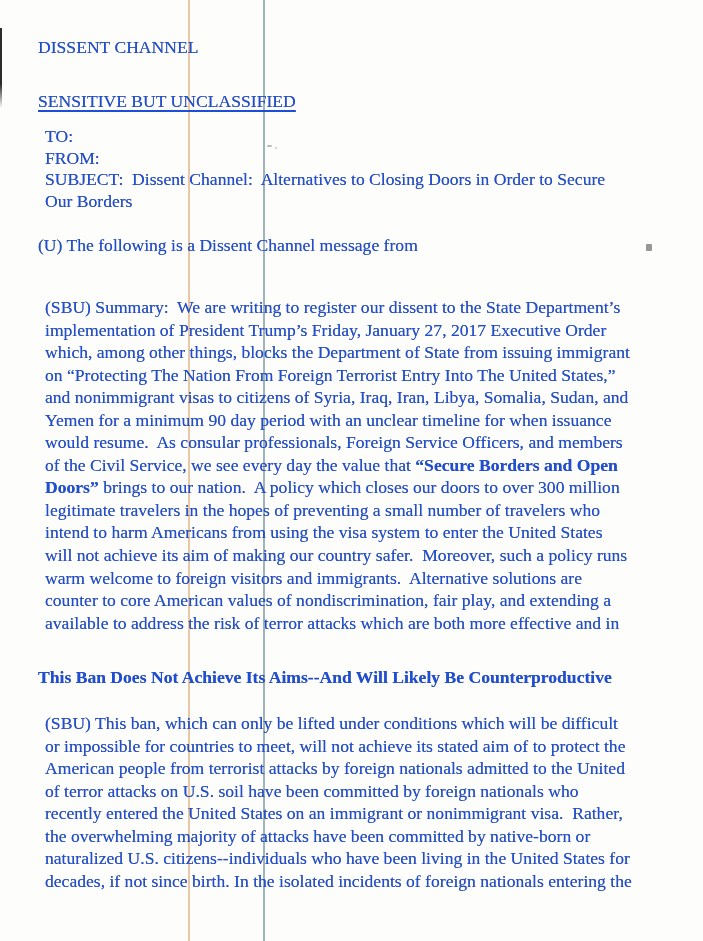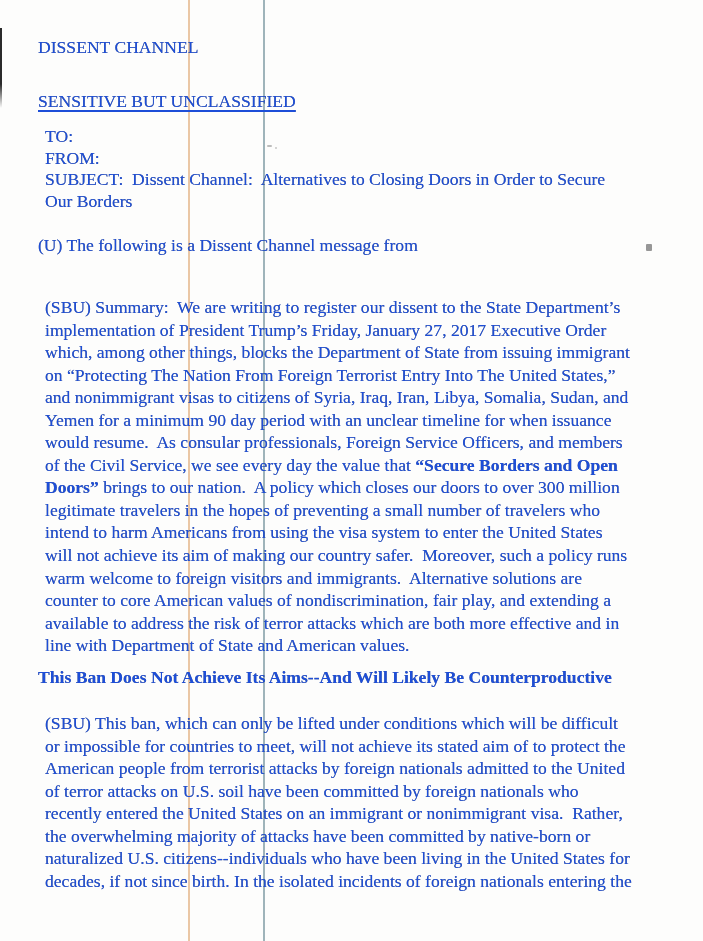--- a/index.html
+++ b/index.html
@@ -90,21 +90,20 @@
       <div class="tline">Yemen for a minimum 90 day period with an unclear timeline for when issuance</div>
       <div class="tline">would resume.  As consular professionals, Foreign Service Officers, and members</div>
       <div class="tline"><span>of the Civil Service, we see every day the value that </span><span class="b">“Secure Borders and Open</span></div>
       <div class="tline"><span class="b">Doors”</span><span> brings to our nation.  A policy which closes our doors to over 300 million</span></div>
       <div class="tline">legitimate travelers in the hopes of preventing a small number of travelers who</div>
       <div class="tline">intend to harm Americans from using the visa system to enter the United States</div>
       <div class="tline">will not achieve its aim of making our country safer.  Moreover, such a policy runs</div>
       <div class="tline">warm welcome to foreign visitors and immigrants.  Alternative solutions are</div>
       <div class="tline">counter to core American values of nondiscrimination, fair play, and extending a</div>
       <div class="tline">available to address the risk of terror attacks which are both more effective and in</div>
-      <div class="tline">line with Department of State and American values.</div>
     </div>
 
   <div class="txt" id="section-heading">This Ban Does Not Achieve Its Aims--And Will Likely Be Counterproductive</div>
 
   <div class="txt" id="ban-para">
       <div class="tline">(SBU) This ban, which can only be lifted under conditions which will be difficult</div>
       <div class="tline">or impossible for countries to meet, will not achieve its stated aim of to protect the</div>
       <div class="tline">American people from terrorist attacks by foreign nationals admitted to the United</div>
       <div class="tline">of terror attacks on U.S. soil have been committed by foreign nationals who</div>
       <div class="tline">recently entered the United States on an immigrant or nonimmigrant visa.  Rather,</div>

